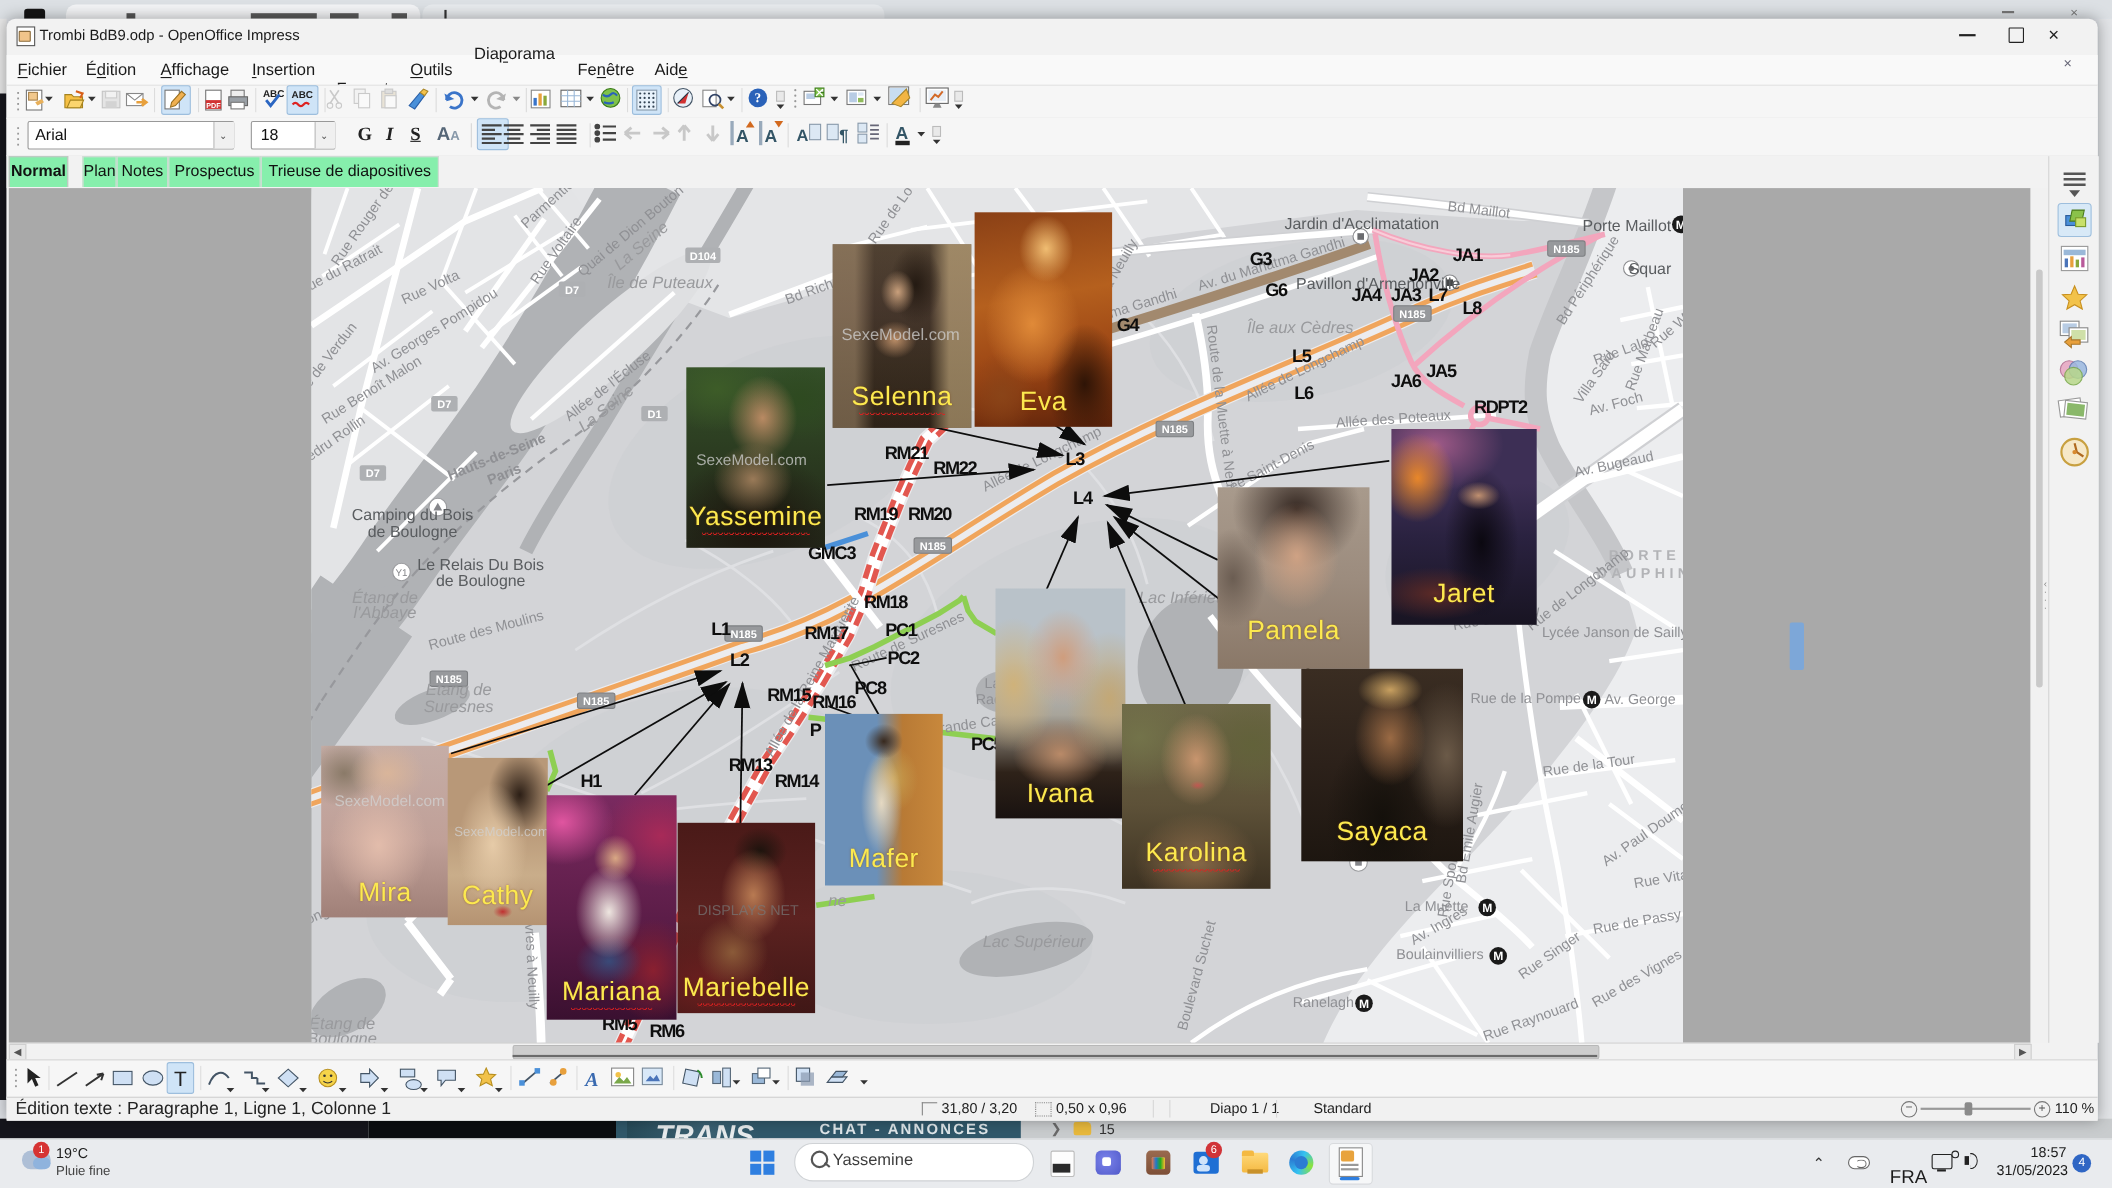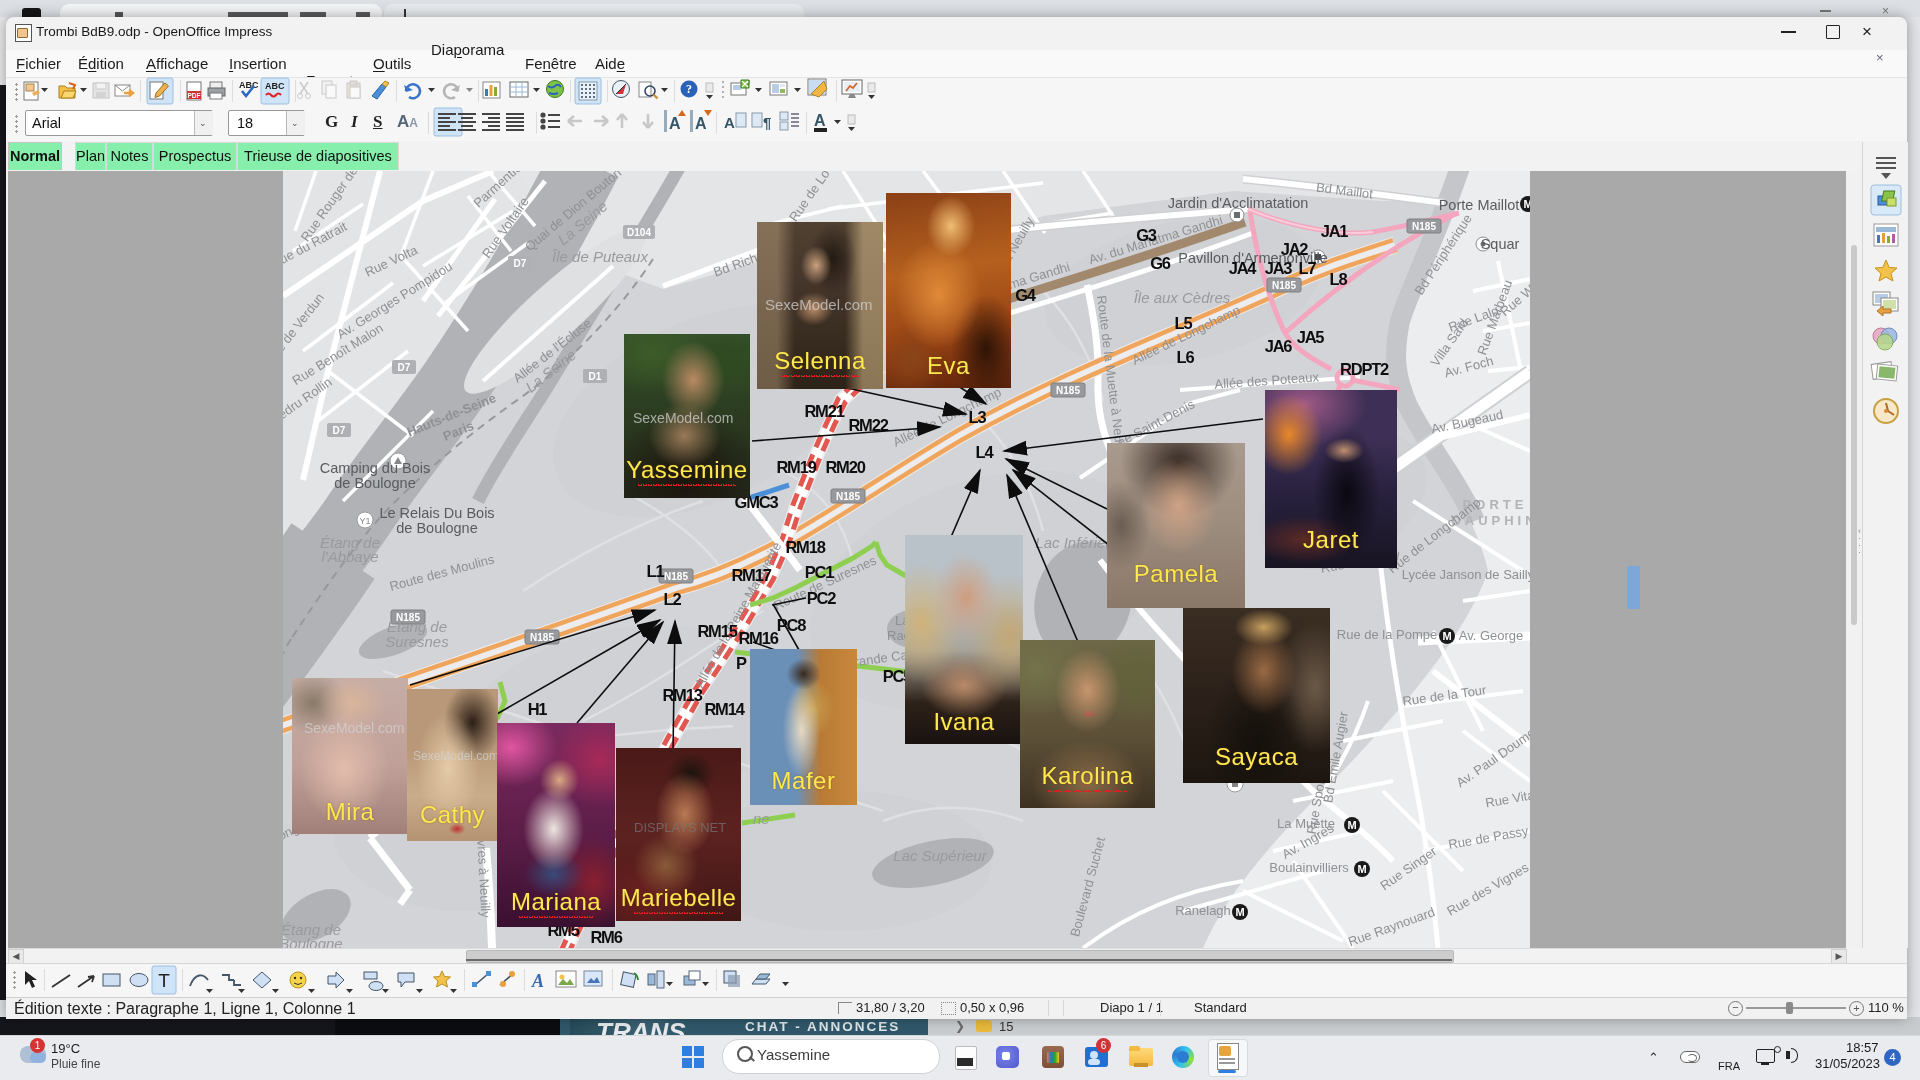--- a/index.html
+++ b/index.html
@@ -82,21 +82,21 @@
 <div class="abs" style="left:1208px;top:1039px;width:38px;height:36px;background:#f6f7f8;border:1px solid #d8dadd;border-radius:4px;"></div>
 <div class="abs" style="left:1217px;top:1043px;width:20px;height:25px;background:#fff;border:1px solid #888;"></div>
 <div class="abs" style="left:1219px;top:1046px;width:12px;height:10px;background:#e8a33d;border-radius:2px;"></div>
 <div class="abs" style="left:1219px;top:1058px;width:16px;height:2px;background:#999;"></div>
 <div class="abs" style="left:1219px;top:1062px;width:16px;height:2px;background:#999;"></div>
 <div class="abs" style="left:1218px;top:1070px;width:18px;height:3px;background:#2f7fe0;border-radius:2px;"></div>
 
 <div class="tray" style="left:1648px;top:1050px;font-size:13px;color:#333;">⌃</div>
 <div class="abs" style="left:1680px;top:1051px;width:20px;height:12px;background:#fff;border:1.5px solid #666;border-radius:6px;box-sizing:border-box;"></div>
 <div class="abs" style="left:1687px;top:1054px;width:8px;height:6px;border:1.2px solid #666;border-radius:50%;border-left-color:transparent;"></div>
-<div class="tray" style="left:1718px;top:1060px;font-size:11px;">FRA</div>
+<div class="tray" style="left:1718px;top:1060px;font-size:17px;">FRA</div>
 <div class="abs" style="left:1756px;top:1049px;width:17px;height:12px;border:1.5px solid #222;border-radius:2px;"></div>
 <div class="abs" style="left:1761px;top:1063px;width:8px;height:1.5px;background:#222;"></div>
 <div class="abs" style="left:1774px;top:1046px;width:5px;height:5px;border:1.2px solid #222;border-radius:50%;"></div>
 <div class="abs" style="left:1786px;top:1051px;width:4px;height:8px;background:#222;"></div>
 <div class="abs" style="left:1791px;top:1048px;width:6px;height:13px;border:1.6px solid #222;border-left:none;border-radius:0 7px 7px 0;"></div>
 <div class="tray" style="left:1846px;top:1040px;font-size:13px;">18:57</div>
 <div class="tray" style="left:1815px;top:1056px;font-size:13px;">31/05/2023</div>
 <div class="abs" style="left:1884px;top:1049px;width:17px;height:17px;background:#2f66c4;border-radius:50%;color:#fff;font-size:11px;text-align:center;line-height:17px;">4</div>
 
 <div class="abs" style="left:6px;top:17px;width:1901px;height:1001px;background:#f2f2f2;border-radius:8px 8px 0 0;box-shadow:0 0 14px rgba(0,0,0,.35);"></div>

